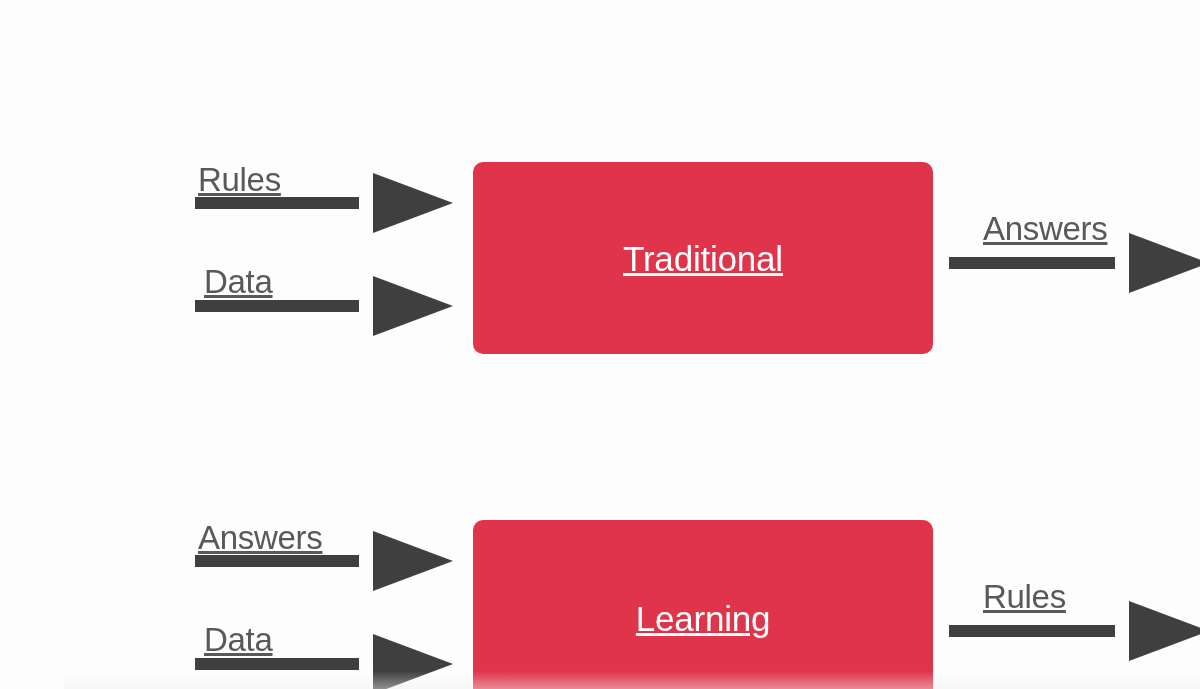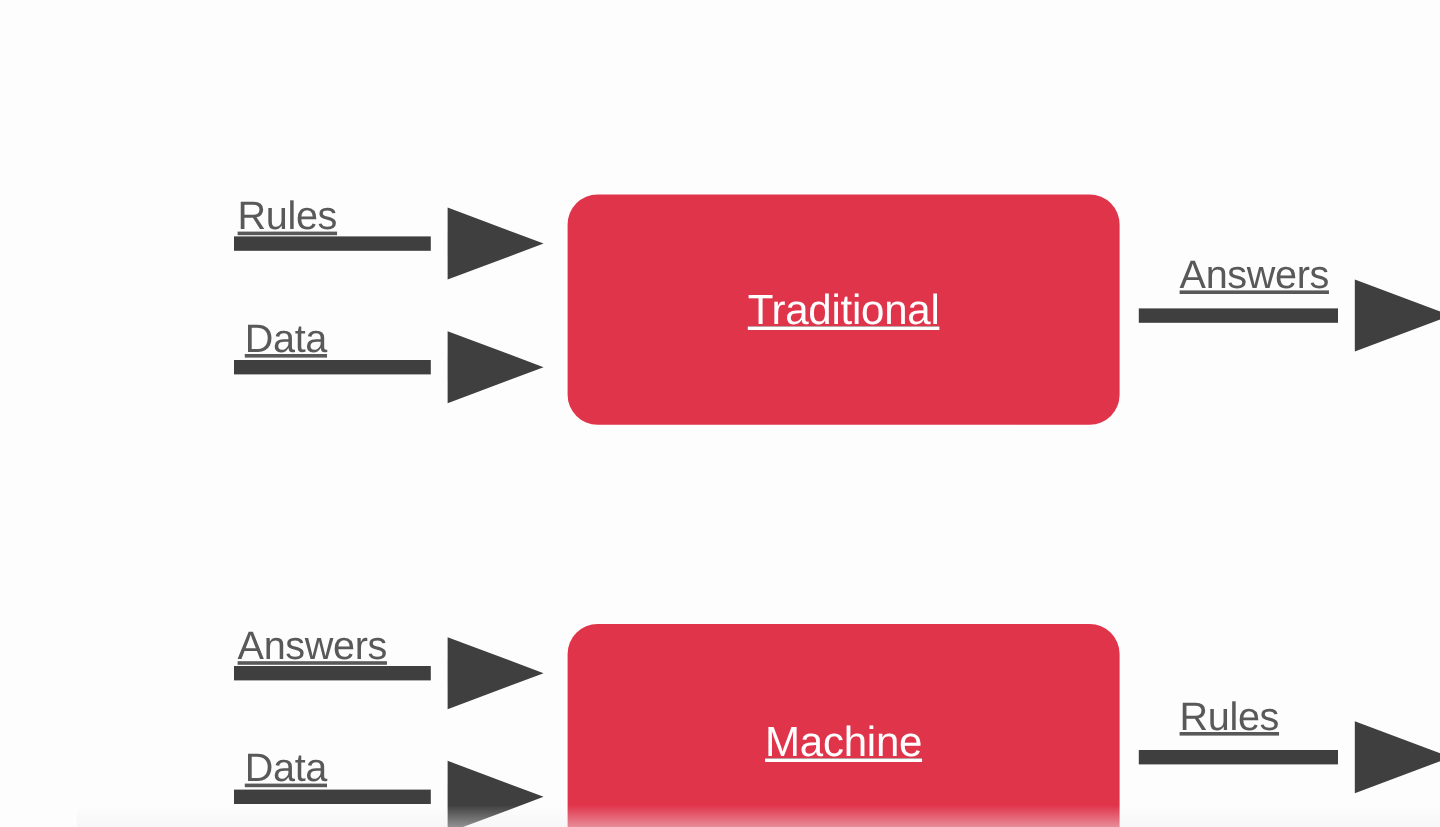--- a/index.html
+++ b/index.html
@@ -65,21 +65,21 @@
   .out-arrow  { left: 853px; top: calc(var(--oy) + 153px + var(--outdy)); width: 292px; }
 
   
   .box {
     position: absolute;
     left: 393px;
     top: calc(var(--oy) + 82px);
     width: 460px;
     height: var(--box-h);
     background: var(--box-fill);
-    border-radius: 25px;
+    border-radius: 10px;
     display: flex;
     flex-direction: column;
     align-items: center;
     justify-content: center;
   }
   .box .box-line {
     color: var(--box-text);
     font-size: 35px;
     line-height: 47px;
     letter-spacing: -0.2px;
@@ -153,21 +153,21 @@
       <div class="head"></div>
     </div>
 
     <div class="label in-label-2">Data</div>
     <div class="arrow in-arrow-2">
       <div class="shaft"></div>
       <div class="head"></div>
     </div>
 
     <div class="box">
-      <div class="box-line">Machine</div>
+      <div class="box-line">Learning</div>
     </div>
 
     <div class="label out-label">Rules</div>
     <div class="arrow out-arrow">
       <div class="shaft"></div>
       <div class="head"></div>
     </div>
   </section>
 
   <div class="artifact-line"></div>

